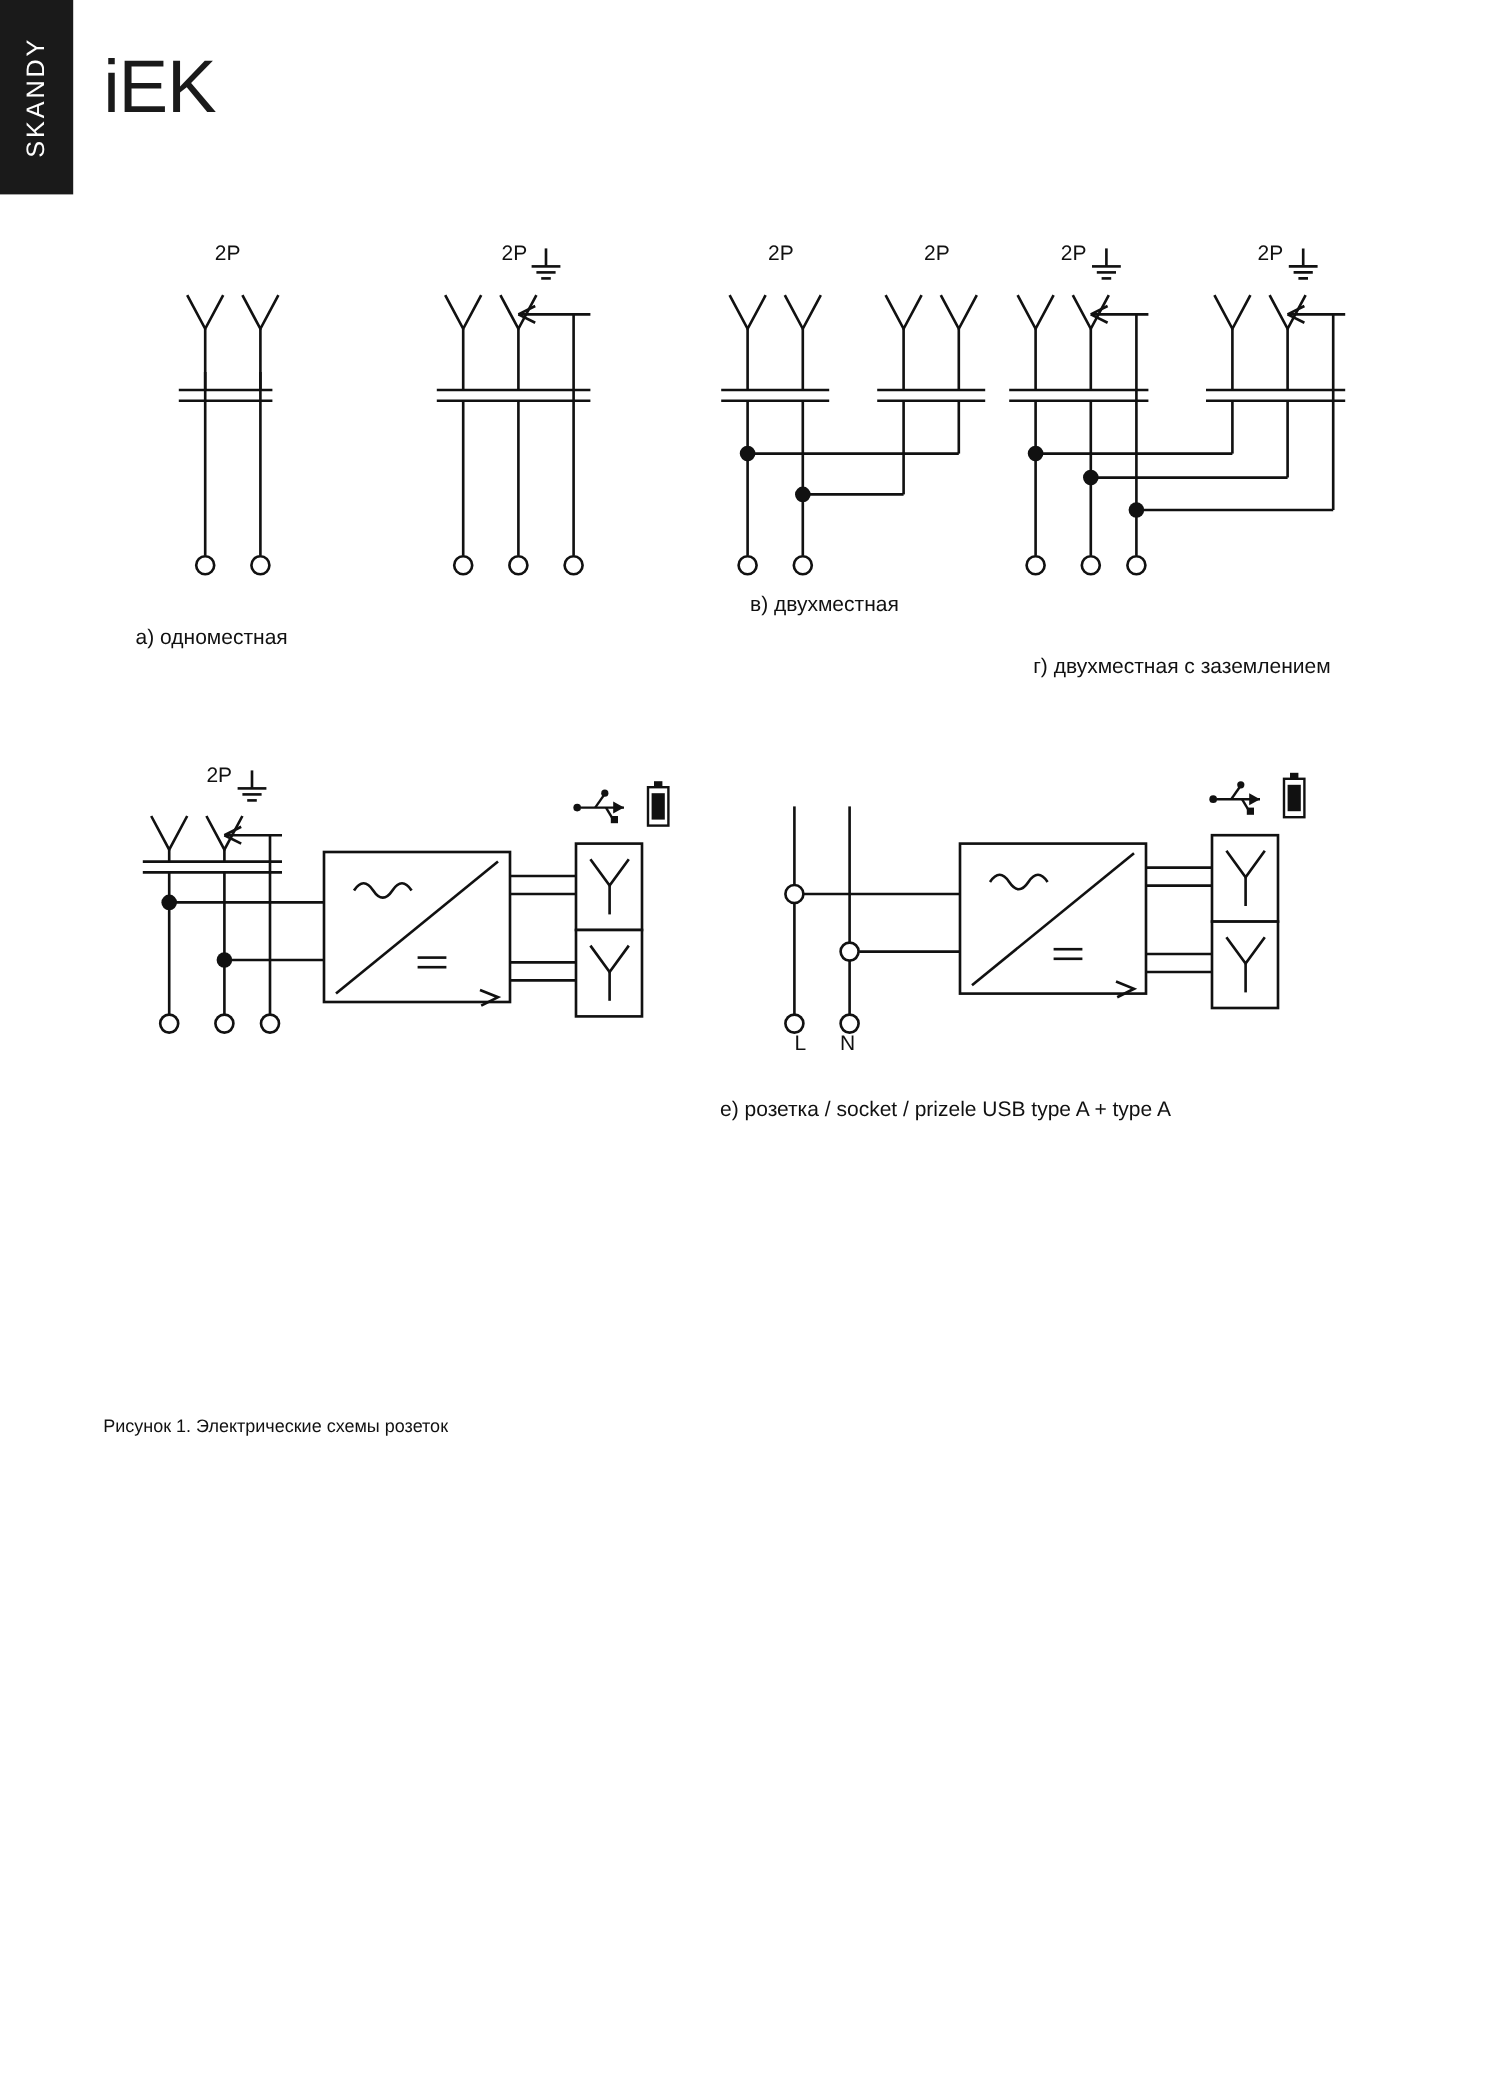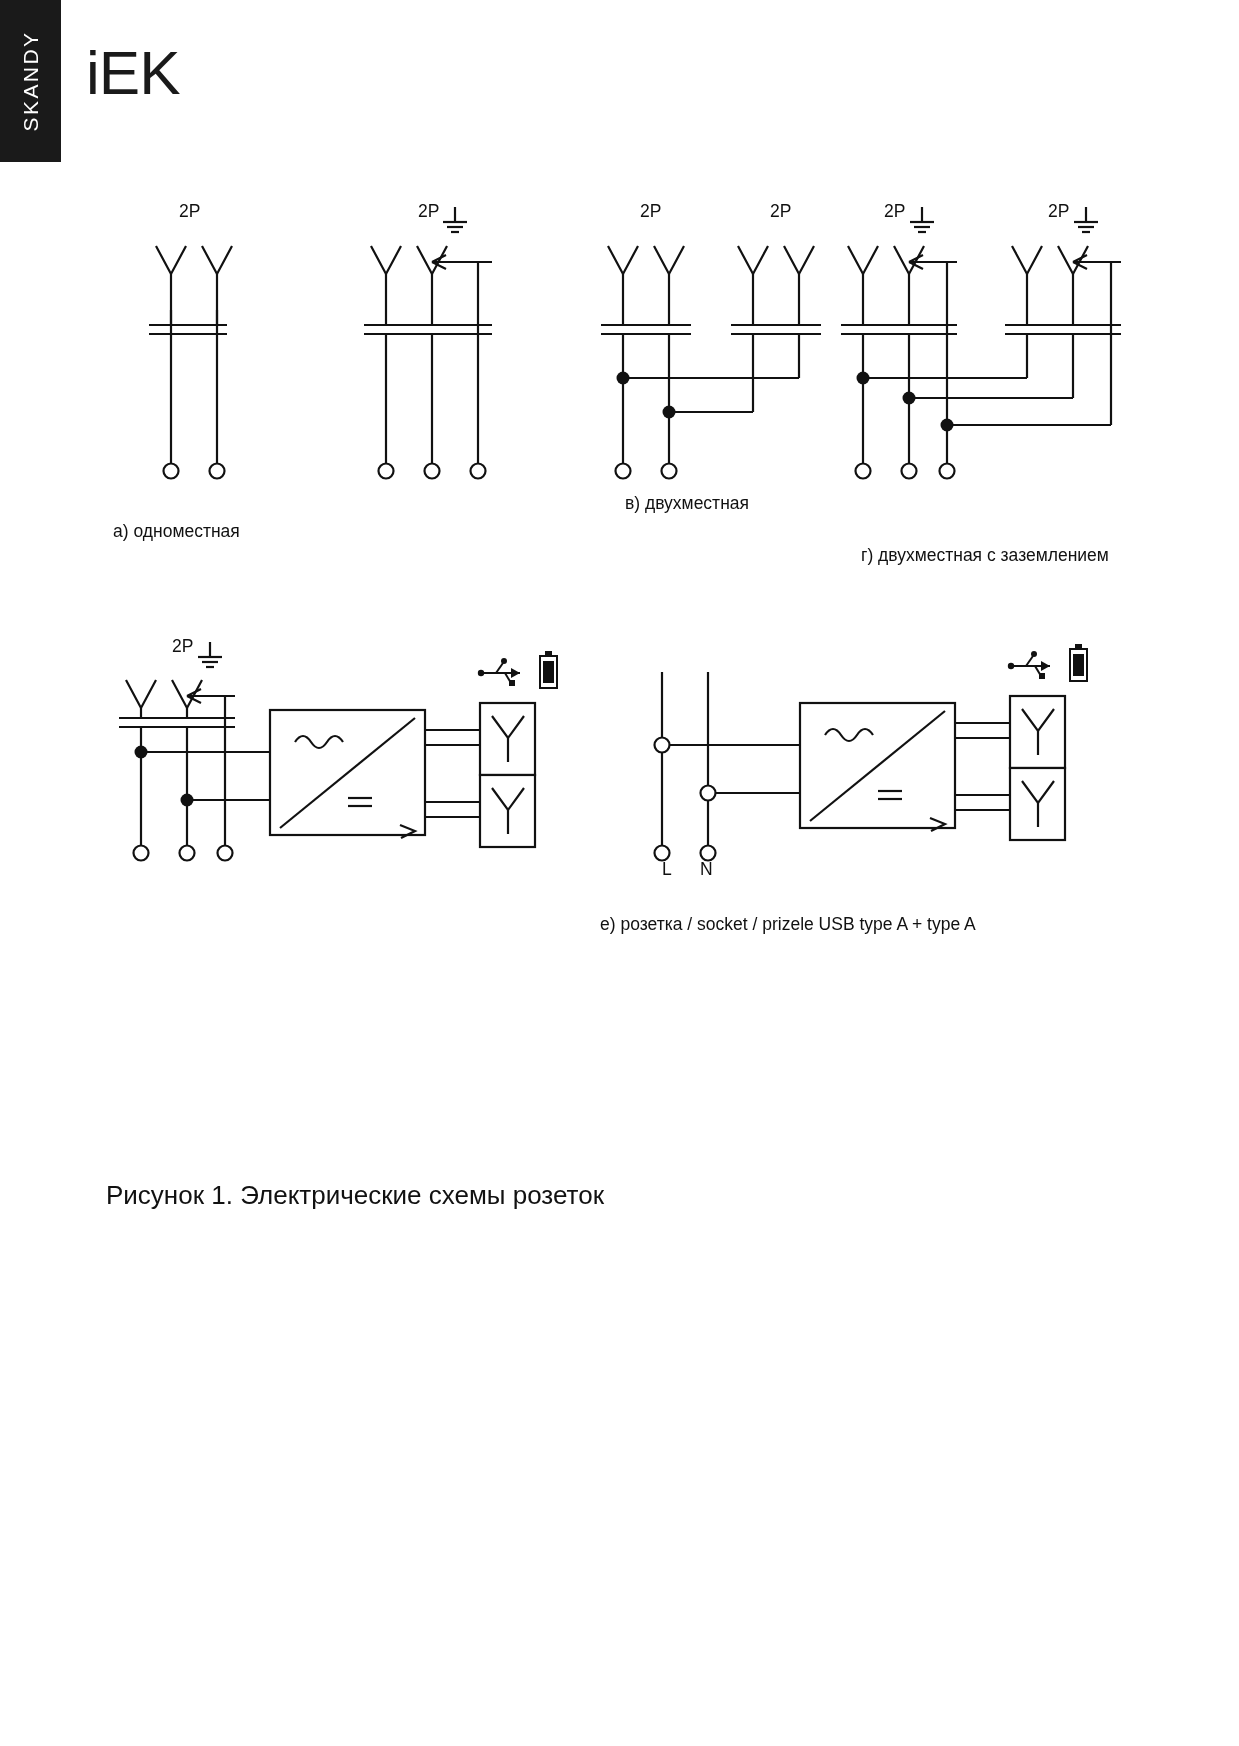--- a/index.html
+++ b/index.html
@@ -41,23 +41,22 @@
   .cap{
     position:absolute;
     font-size:17.5px;
     color:#111111;
     font-family:"Liberation Sans", sans-serif;
     line-height:22px;
     white-space:pre-line;
   }
   .figcap{
     position:absolute;left:86px;top:1180px;
-    font-size:26px;color:#111111;
-    font-family:"Liberation Sans", sans-serif;
-    margin-left:20px;
+    font-size:15px;color:#111111;
+    font-family:"Liberation Sans", sans-serif;
   }
 </style>
 </head>
 <body>
 
 <div class="brand-block">
   <div class="brand-vertical">SKANDY</div>
 </div>
 <div class="logo">iEK</div>
 

